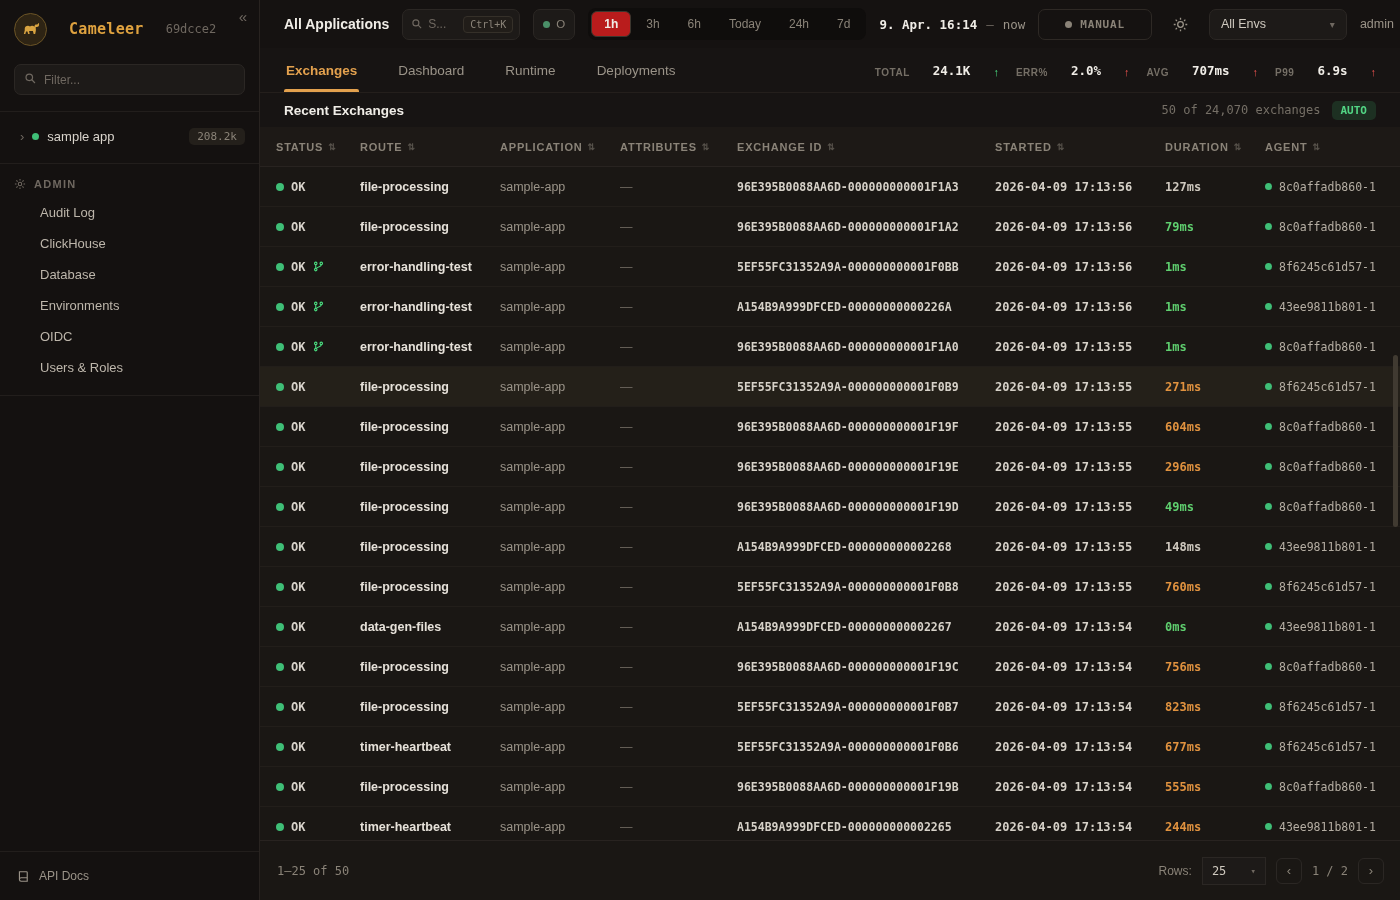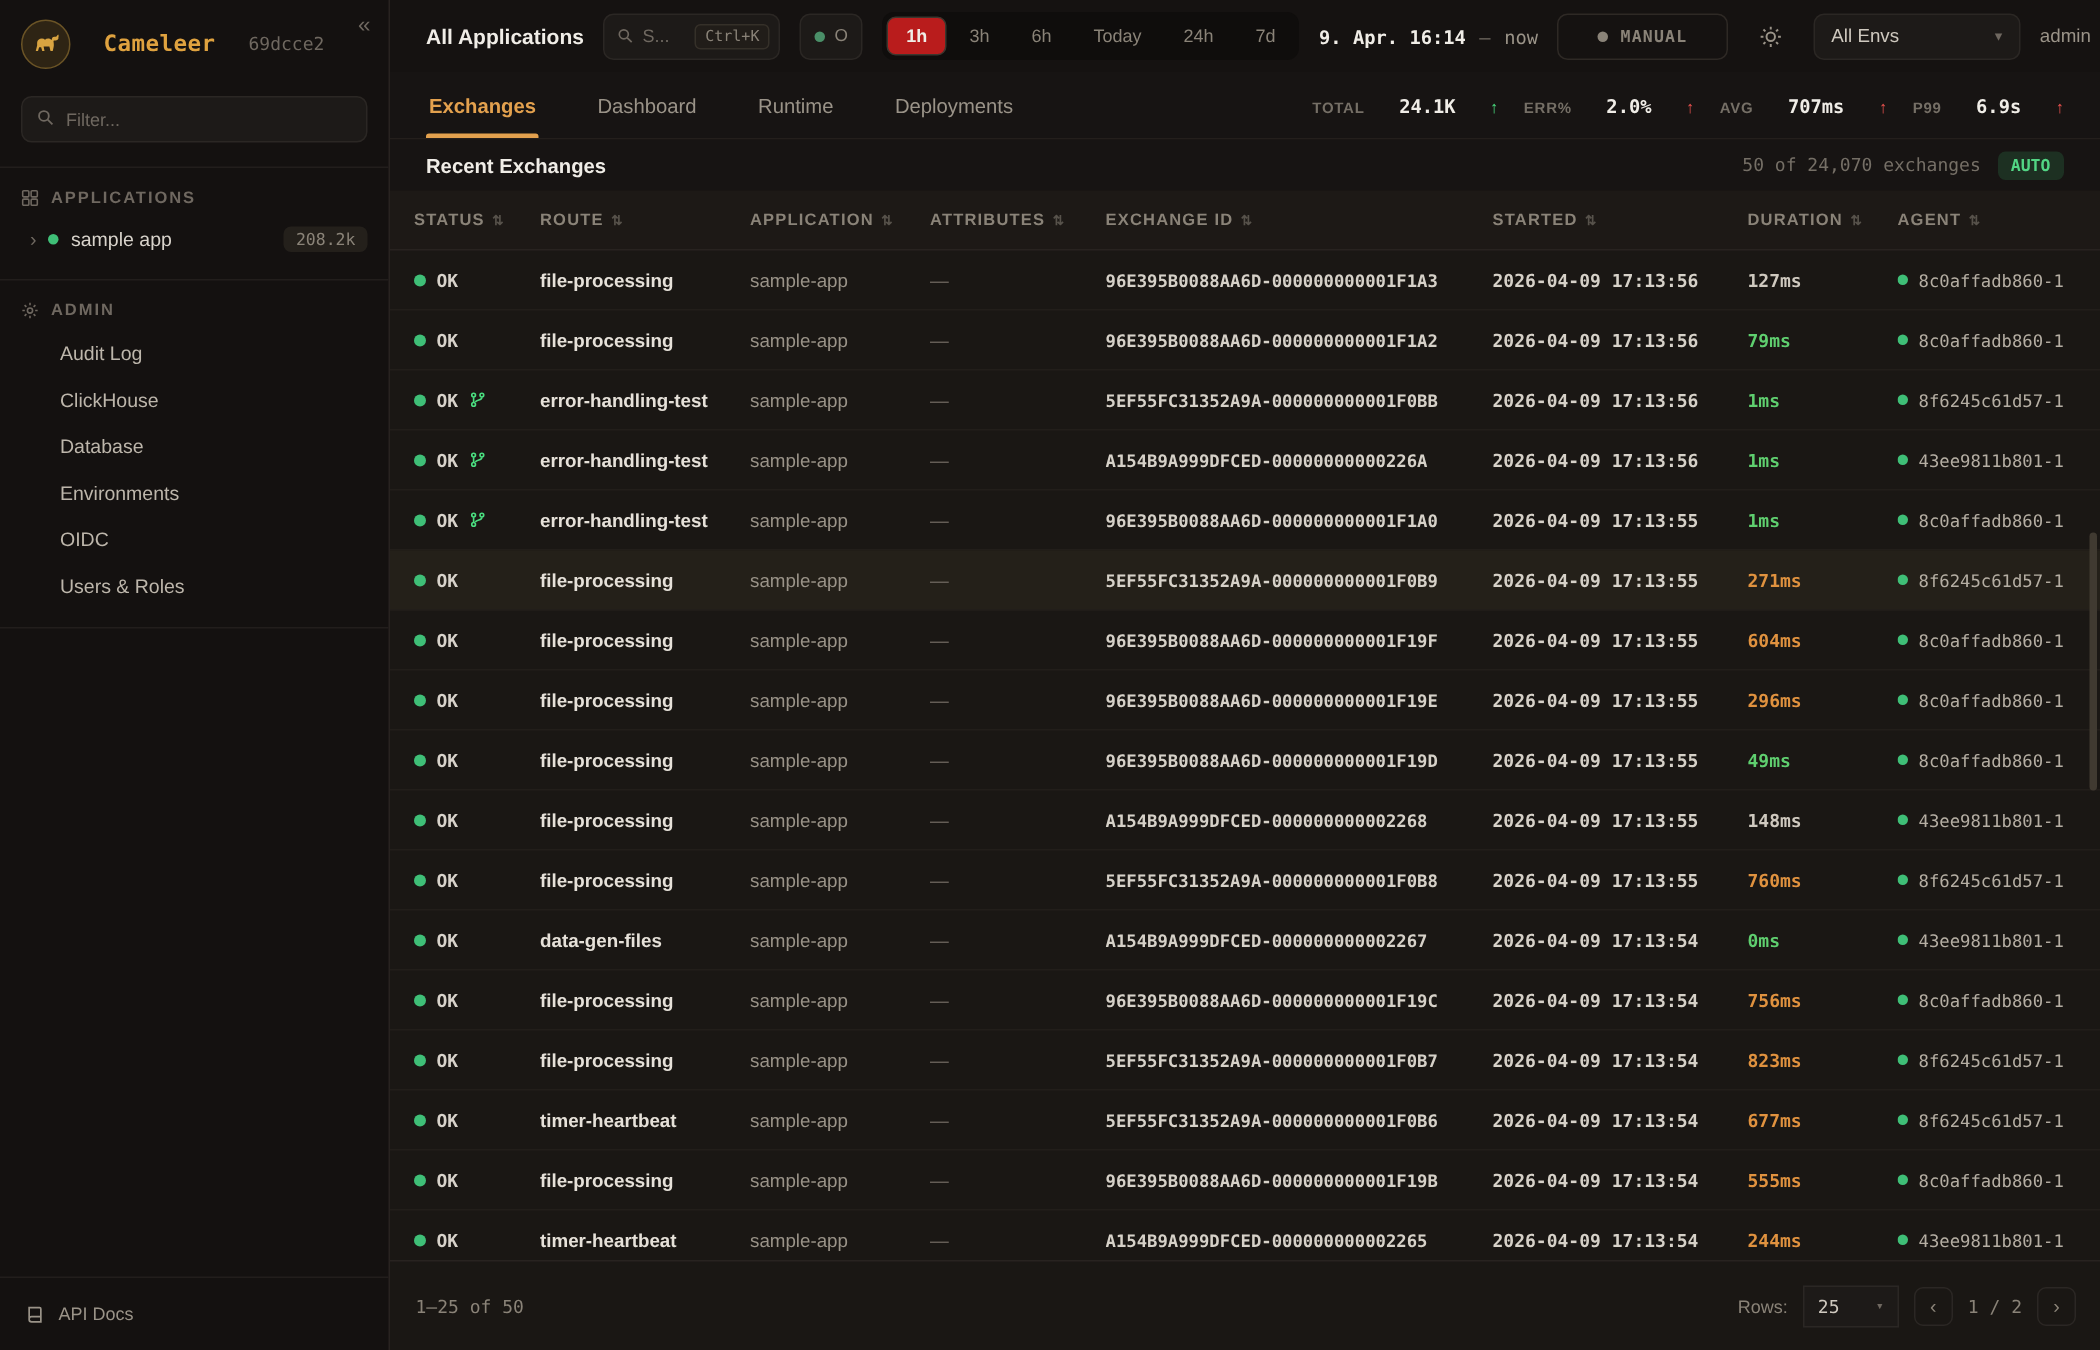--- a/index.html
+++ b/index.html
@@ -125,29 +125,20 @@
     <input class="filter" placeholder="Filter..." style="">
     <span class="filter-icon">
       <svg width="13" height="13" viewBox="0 0 16 16" fill="none" stroke="#6f6860" stroke-width="1.5">
           <circle cx="6.5" cy="6.5" r="4"></circle>
           <path d="M9.6 9.6 L13.5 13.5"></path>
         </svg>
     </span>
   </div>
 
   <div class="section">
-    <div class="sec-head">
-      <svg width="12" height="12" viewBox="0 0 16 16" fill="none" stroke="#6f6860" stroke-width="1.4">
-          <rect x="1.5" y="1.5" width="5.5" height="5.5" rx="1"></rect>
-          <rect x="9" y="1.5" width="5.5" height="5.5" rx="1"></rect>
-          <rect x="1.5" y="9" width="5.5" height="5.5" rx="1"></rect>
-          <rect x="9" y="9" width="5.5" height="5.5" rx="1"></rect>
-        </svg>
-      <span>APPLICATIONS</span>
-    </div>
     <div class="app-row">
       <span class="chev">›</span>
       <span class="dot sm"></span>
       <span>sample app</span>
       <span class="sb-badge">208.2k</span>
     </div>
   </div>
 
   <div class="section">
     <div class="sec-head">

